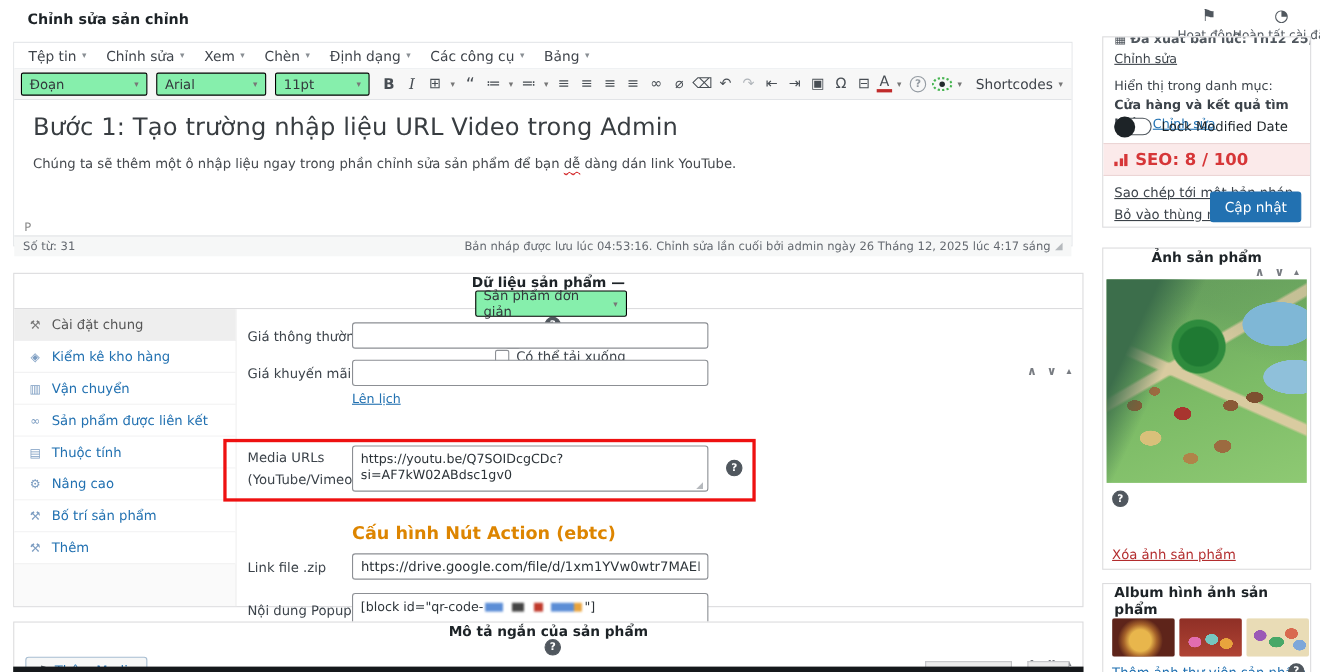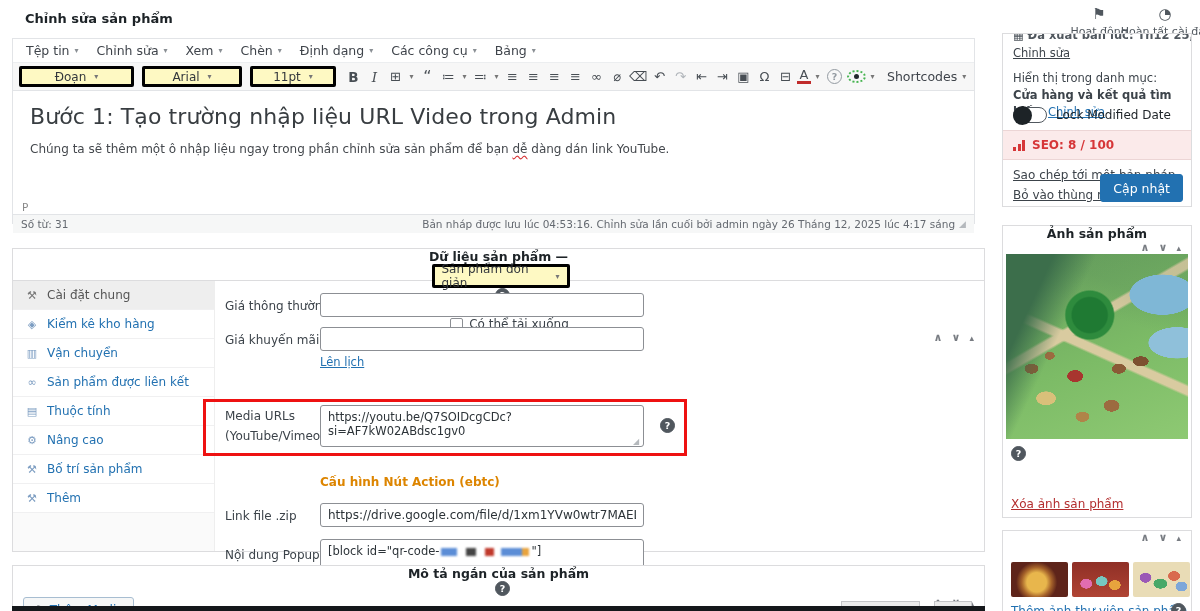--- a/index.html
+++ b/index.html
@@ -18,21 +18,21 @@
   .redlink { color:#b32d2e; text-decoration:underline; cursor:pointer; }
   .qmark { display:inline-flex; width:15px; height:15px; border:1.5px solid #949BA2; border-radius:50%;
            color:#949BA2; font-size:9.5px; font-weight:bold; align-items:center; justify-content:center; flex:none; }
   .qmark.dark { background:#50575e; border-color:#50575e; color:#fff; }
   
   #editor { left:12px; top:38px; width:963px; height:186px; border:1px solid #e2e4e7; }
   .menubar { display:flex; align-items:center; height:24px; border-bottom:1px solid #eceef0; padding:0 4px; background:#fff; }
   .menuitem { display:flex; align-items:center; gap:5px; padding:0 9px; height:100%; color:#3f444b; font-size:12.5px; cursor:pointer; }
   .menuitem .car { font-size:8px; color:#8a8f94; }
   .toolbar { display:flex; align-items:center; height:28px; background:#f7f7f7; border-bottom:1px solid #e2e4e7; padding:0 6px; gap:2px; }
-  .sel { display:flex; align-items:center; justify-content:center; background:#fef9c3; border:3px solid #000000;
+  .sel { display:flex; align-items:center; justify-content:space-between; background:#86efac; border:1px solid #000000;
          border-radius:2px; height:21px; padding:0 7px; font-size:12px; color:#33373c; margin-right:6px; cursor:pointer; }
   .sel .car { font-size:8px; color:#777; margin-left:8px; }
   .tbtn { min-width:19px; height:22px; display:flex; align-items:center; justify-content:center;
           color:#484e54; font-size:13px; cursor:pointer; }
   .tbtn.small-caret { min-width:9px; font-size:8px; color:#777; }
   .tb-b { font-weight:bold; font-size:13.5px; }
   .tb-i { font-style:italic; font-family:"DejaVu Serif",serif; font-size:13.5px; }
   .tb-color { border-bottom:3px solid #c02b2b; line-height:12px; height:15px; min-width:14px; }
   .greenicon { width:13px; height:13px; border:2px dotted #46b450; border-radius:50%; display:flex; align-items:center; justify-content:center; }
   .greenicon i { width:5px; height:5px; background:#23282d; border-radius:50%; }
@@ -59,21 +59,21 @@
   .pd-tab .ticn { font-size:11px; width:14px; text-align:center; color:#7b9cc1; }
   .pd-tab.active .ticn { color:#777; }
   .pd-fields { position:absolute; left:202px; top:0; right:0; bottom:0; }
   .flabel { position:absolute; left:10px; font-size:12px; color:#3c434a; }
   .finput { position:absolute; left:105px; width:324px; height:24px; border:1px solid #8c8f94; border-radius:3px;
             padding:0 7px; font-size:12px; color:#2c3338; font-family:inherit; background:#fff; }
   .ftext  { position:absolute; left:105px; width:324px; border:1px solid #8c8f94; border-radius:3px;
             padding:4px 7px; font-size:11.5px; color:#2c3338; font-family:inherit; background:#fff; resize:none; overflow:hidden; }
   .corner { position:absolute; font-size:8px; color:#b5b9bd; }
   #redbox { position:absolute; left:-12px; top:118px; width:484px; height:57px; border:3px solid #ee1111; pointer-events:none; }
-  .section-h { position:absolute; left:105px; font-weight:bold; font-size:12px; color:#dd8500; }
+  .section-h { position:absolute; left:105px; font-weight:bold; font-size:16px; color:#dd8500; }
   .redact { display:inline-block; width:88px; height:8px; margin:0 2px;
             background:linear-gradient(90deg,#5b8dd6 0 18%,transparent 18% 28%,#444 28% 40%,transparent 40% 50%,#c0392b 50% 60%,transparent 60% 68%,#5b8dd6 68% 92%,#e8a33d 92%);
             filter:blur(1px); vertical-align:middle; }
   
   #sdesc { left:12px; top:565px; width:973px; height:60px; }
   .media-btn { position:absolute; left:10px; top:31px; display:flex; align-items:center; gap:6px; height:25px;
                padding:0 9px; border:1px solid #a7bdd1; border-radius:3px; background:#f6f7f7; color:#2271b1; font-size:12px; cursor:pointer; }
   .media-btn .micn { color:#50575e; font-size:12px; }
   .wm-tab { position:absolute; top:35px; height:26px; display:flex; align-items:center; padding:0 9px;
             background:#ebebeb; border:1px solid #c3c4c7; border-bottom:none; color:#646970; font-size:12px; cursor:pointer; }
@@ -115,21 +115,21 @@
   .thumb { position:absolute; top:31px; width:57px; height:35px; border-radius:2px; cursor:pointer; }
   #th1 { left:8px;  background: radial-gradient(circle at 45% 58%, #e8b64c 0 26%, #a5622a 40%, transparent 55%), #5e241a; }
   #th2 { left:69px; background: radial-gradient(6px 5px at 25% 62%, #e26db0 96%, transparent), radial-gradient(6px 5px at 52% 55%, #76c7c0 96%, transparent), radial-gradient(6px 5px at 75% 66%, #e8a33d 96%, transparent), linear-gradient(180deg,#8f2f26,#b04434); }
   #th3 { left:130px; background: radial-gradient(6px 5px at 22% 45%, #9b59b6 96%, transparent), radial-gradient(7px 5px at 48% 62%, #48a868 96%, transparent), radial-gradient(6px 5px at 72% 40%, #d96a4f 96%, transparent), radial-gradient(6px 5px at 85% 70%, #7da7d9 96%, transparent), #e9dcb6; }
 </style>
 </head>
 <body>
 
 <div id="page">
 
-  <div class="abs" style="left:25px; top:11px; font-weight:bold; font-size:13px; color:#1d2327;">Chỉnh sửa sản phẩm</div>
+  <div class="abs" style="left:25px; top:11px; font-weight:bold; font-size:13px; color:#1d2327;">Chỉnh sửa sản chỉnh</div>
 
   <div class="box" id="editor">
     <div class="menubar">
       <span class="menuitem">
           <span>Tệp tin</span>
           <span class="car">▾</span>
         </span>
       <span class="menuitem">
           <span>Chỉnh sửa</span>
           <span class="car">▾</span>
@@ -340,21 +340,21 @@
           <i></i>
         </span>
       <span style="font-size:12px; color:#1d2327;">Lock Modified Date</span>
     </div>
     <div id="seorow">
       <span class="seobars">
           <i style="height:4px"></i>
           <i style="height:7px"></i>
           <i style="height:11px"></i>
         </span>
-      <span style="color:#d63638; font-weight:bold; font-size:12px;">SEO: 8 / 100</span>
+      <span style="color:#d63638; font-weight:bold; font-size:15px;">SEO: 8 / 100</span>
     </div>
     <span class="link pubrow" style="top:134px; width:auto; font-size:12px;">Sao chép tới một bản nháp</span>
     <span class="redlink pubrow" style="top:154px; width:auto; font-size:12px;">Bỏ vào thùng rác</span>
     <span class="updatebtn">Cập nhật</span>
   </div>
 
   <div class="box" id="imgbox">
     <div class="hdr">
       <span>Ảnh sản phẩm</span>
       <span class="sorticons">
@@ -363,20 +363,21 @@
         <span style="font-size:9px">▴</span>
       </span>
     </div>
     <div id="prodimg"></div>
     <span class="qmark dark abs" style="left:8px; top:220px;">?</span>
     <span class="redlink abs" style="left:8px; top:271px; font-size:12px;">Xóa ảnh sản phẩm</span>
   </div>
 
   <div class="box" id="albbox">
     <div class="hdr">
+      <span>Album hình ảnh sản phẩm</span>
       <span class="sorticons">
         <span>∧</span>
         <span>∨</span>
         <span style="font-size:9px">▴</span>
       </span>
     </div>
     <div class="thumb" id="th1"></div>
     <div class="thumb" id="th2"></div>
     <div class="thumb" id="th3"></div>
     <span class="link abs" style="left:8px; top:73px; font-size:12px;">Thêm ảnh thư viện sản phẩm</span>

